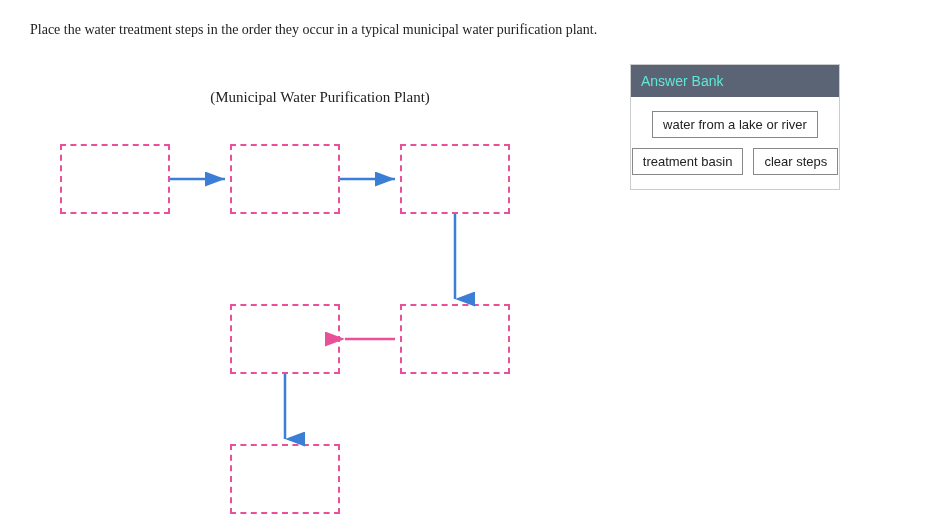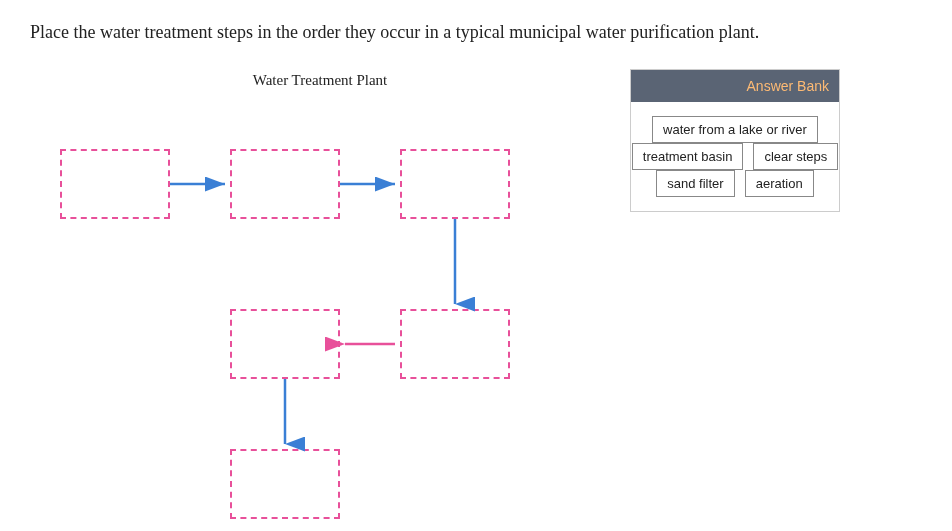--- a/index.html
+++ b/index.html
@@ -7,21 +7,21 @@
       background: #fff;
       font-family: Georgia, 'Times New Roman', serif;
       font-size: 14px;
       color: #222;
       width: 952px;
       min-height: 531px;
       padding: 20px 30px;
     }
 
     #instruction {
-      font-size: 18px;
+      font-size: 14px;
       margin-bottom: 24px;
       line-height: 1.4;
     }
 
     #diagram-area {
       display: flex;
       align-items: flex-start;
       gap: 20px;
     }
 
@@ -71,32 +71,33 @@
     
     #answer-bank {
       width: 210px;
       border: 1px solid #ccc;
       background: #fff;
       flex-shrink: 0;
     }
 
     #answer-bank-header {
       background: #5a6474;
-      color: #fdba74;
-      text-align: right;
+      color: #5eead4;
+      text-align: left;
       padding: 8px 10px;
       font-size: 14px;
       font-family: Arial, sans-serif;
     }
 
     #answer-bank-body {
       padding: 14px 12px;
       display: flex;
       flex-direction: column;
       align-items: center;
+      gap: 10px;
     }
 
     .answer-row {
       display: flex;
       gap: 10px;
       justify-content: center;
     }
 
     .answer-chip {
       border: 1px solid #888;
@@ -109,21 +110,22 @@
     }
   </style>
 </head>
 <body>
 
 <p id="instruction">Place the water treatment steps in the order they occur in a typical municipal water purification plant.</p>
 
 <div id="diagram-area">
   <div id="flowchart">
     <div class="flow-title">
-      <span>Water Treatment Plant</span><br>
+      <br>
+      <span>(Municipal Water Purification Plant)</span>
     </div>
 
     <div class="drop-box box-1"></div>
     <div class="drop-box box-2"></div>
     <div class="drop-box box-3"></div>
     <div class="drop-box box-4"></div>
     <div class="drop-box box-5"></div>
     <div class="drop-box box-6"></div>
 
     <svg id="arrows-svg">
@@ -157,19 +159,15 @@
   <div id="answer-bank">
     <div id="answer-bank-header">Answer Bank</div>
     <div id="answer-bank-body">
       <div class="answer-row">
         <div class="answer-chip">water from a lake or river</div>
       </div>
       <div class="answer-row">
         <div class="answer-chip">treatment basin</div>
         <div class="answer-chip">clear steps</div>
       </div>
-      <div class="answer-row">
-        <div class="answer-chip">sand filter</div>
-        <div class="answer-chip">aeration</div>
-      </div>
     </div>
   </div>
 </div>
 
 </body></html>

